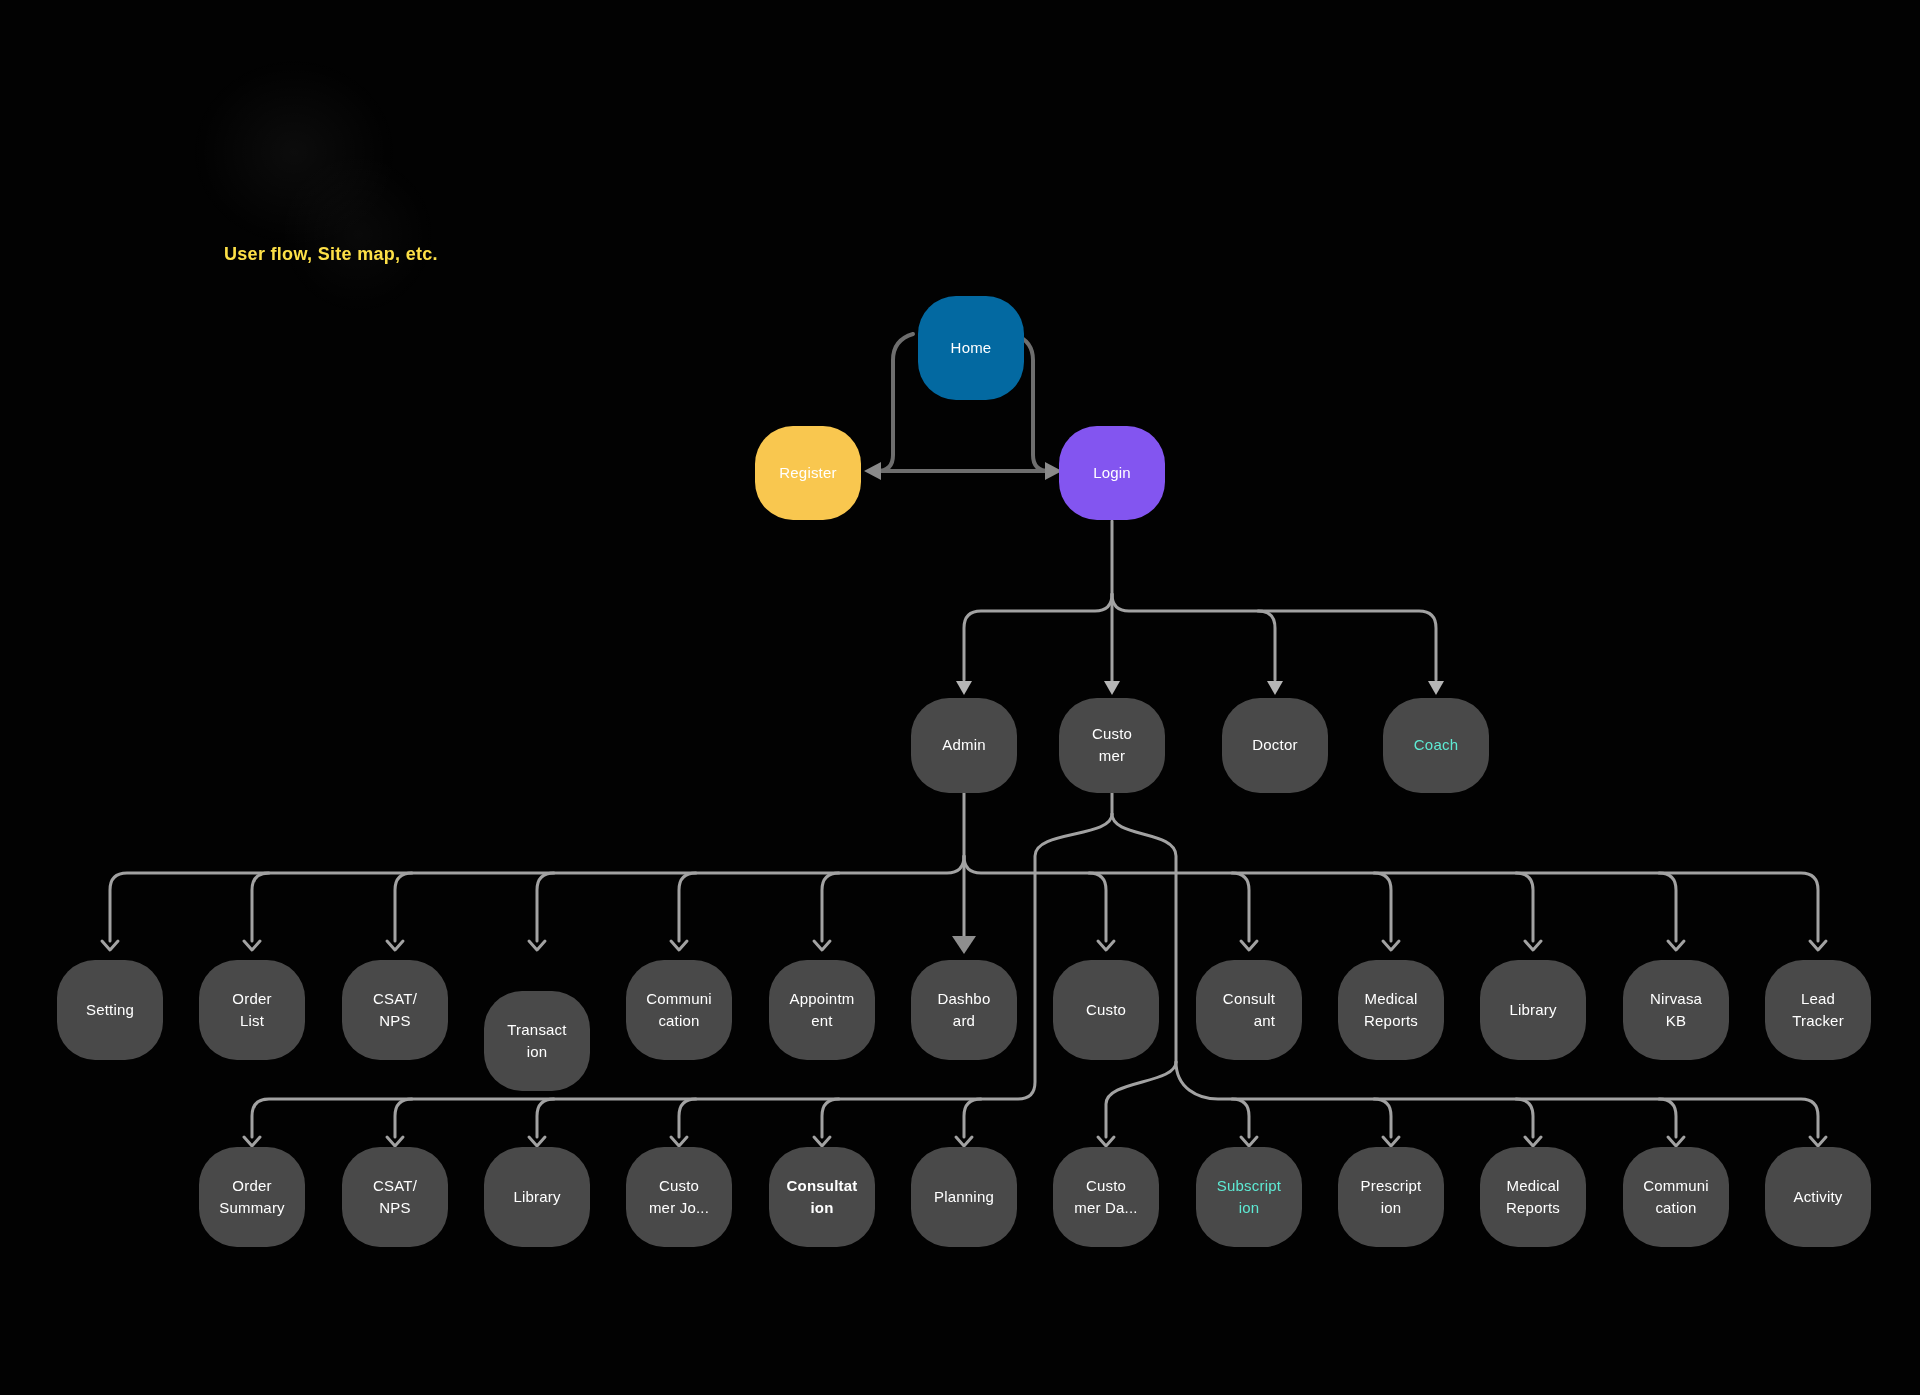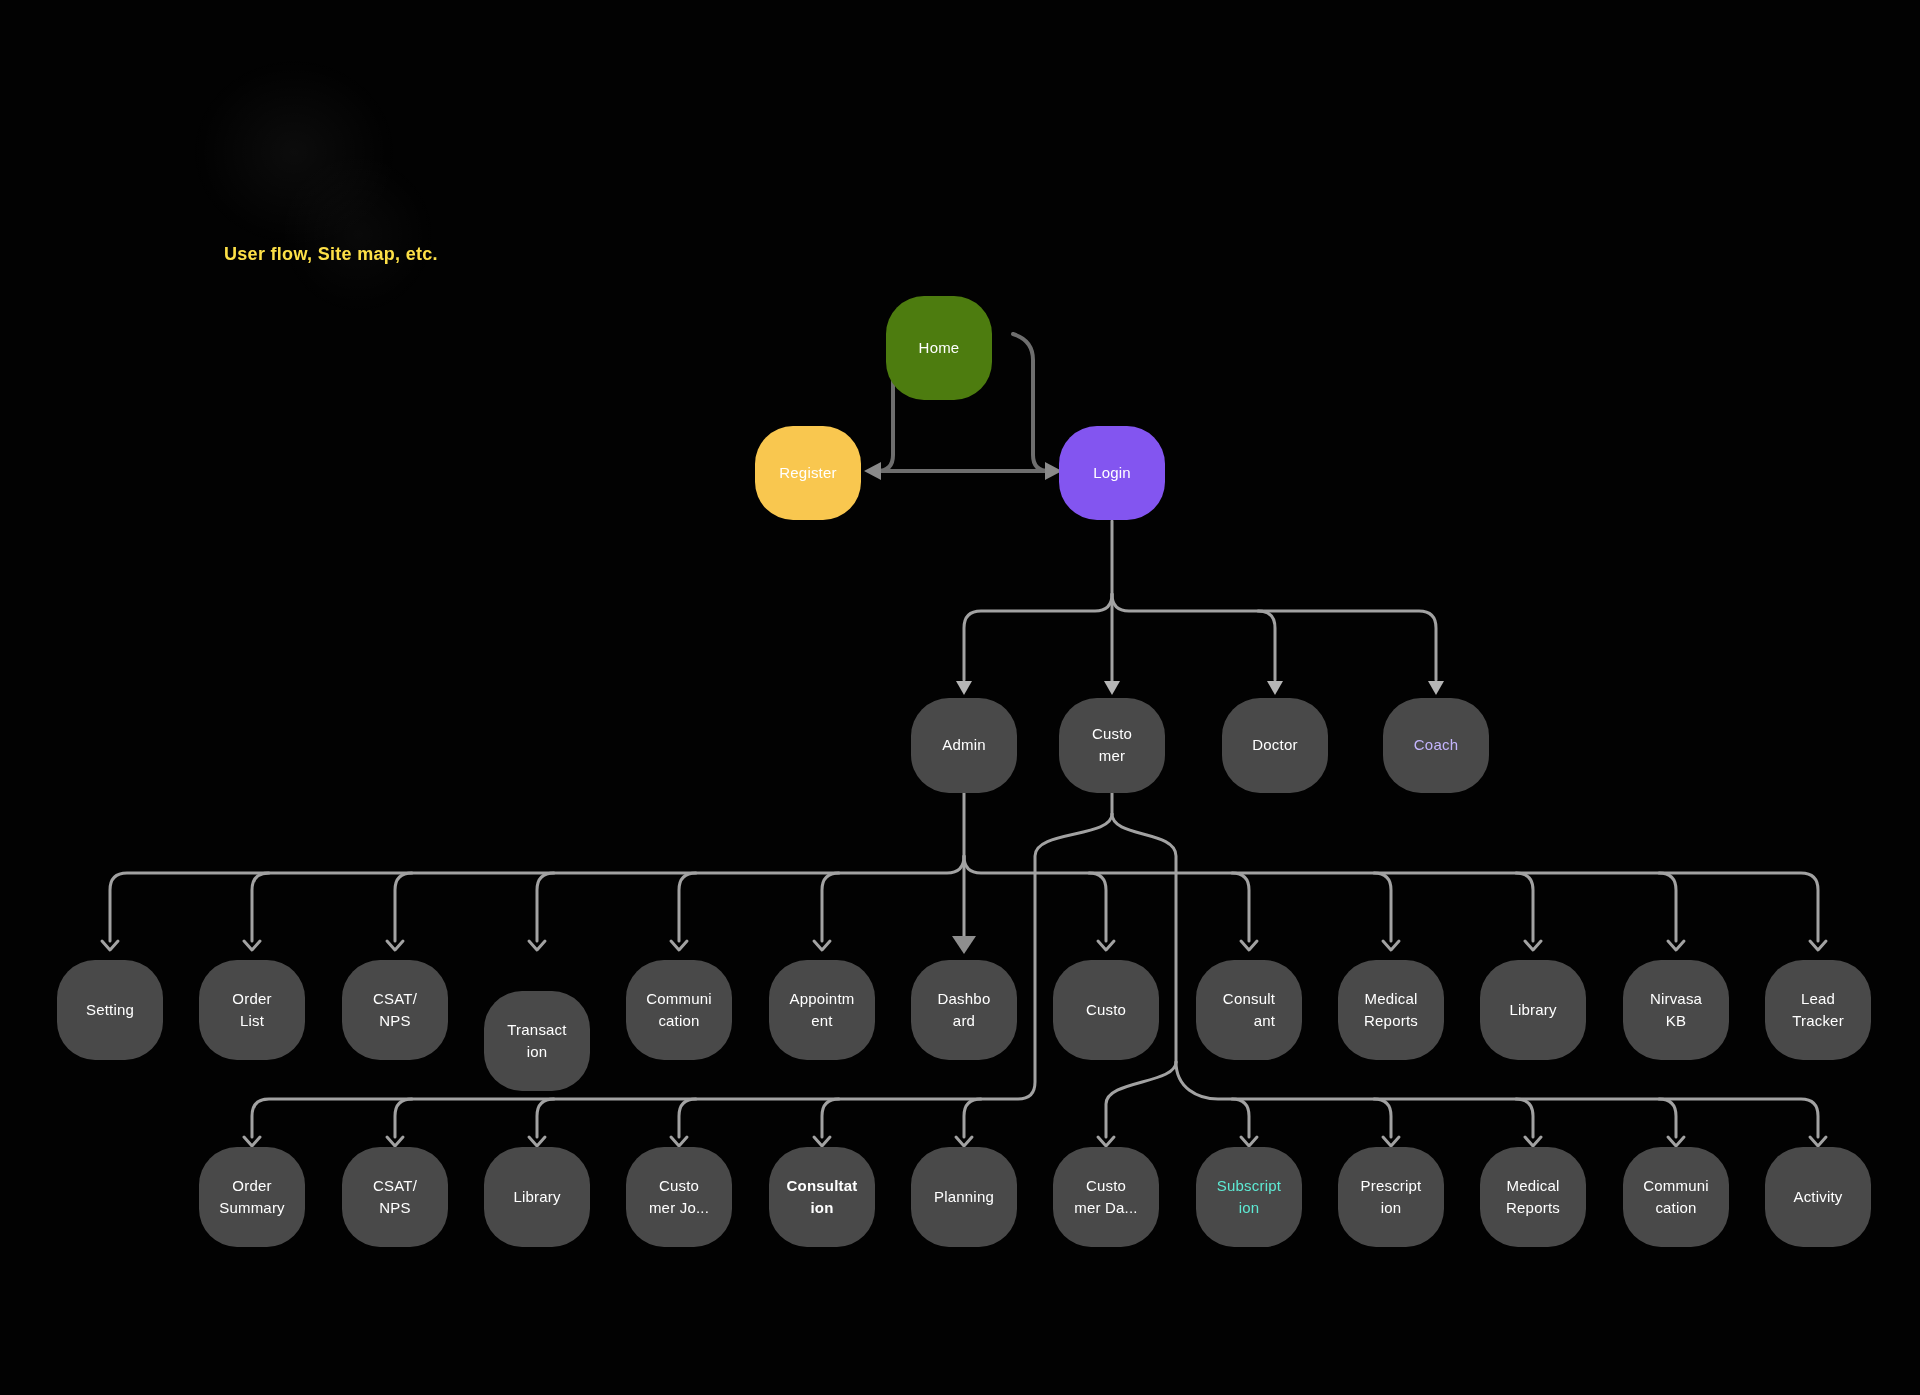--- a/index.html
+++ b/index.html
@@ -163,41 +163,41 @@
         <path d="M 1241 1137 L 1249 1146 L 1257 1137"></path>
         <path d="M 1383 1137 L 1391 1146 L 1399 1137"></path>
         <path d="M 1525 1137 L 1533 1146 L 1541 1137"></path>
         <path d="M 1668 1137 L 1676 1146 L 1684 1137"></path>
         <path d="M 1810 1137 L 1818 1146 L 1826 1137"></path>
       </g>
     </g>
   </svg>
 
   <div id="nodes-layer">
-      <div class="node" style="left: 886px; top: 296px; width: 106px; height: 104px; background: #4d7c0f;">
+      <div class="node" style="left: 918px; top: 296px; width: 106px; height: 104px; background: #0369a1;">
         <span style="color: rgb(255, 255, 255);">Home</span>
       </div>
       <div class="node" style="left: 755px; top: 426px; width: 106px; height: 94px; background: rgb(249, 199, 79);">
         <span style="color: rgb(255, 255, 255);">Register</span>
       </div>
       <div class="node" style="left: 1059px; top: 426px; width: 106px; height: 94px; background: rgb(131, 85, 240);">
         <span style="color: rgb(255, 255, 255);">Login</span>
       </div>
       <div class="node" style="left: 911px; top: 697.5px; width: 106px; height: 95px; background: rgb(73, 73, 73);">
         <span style="color: rgb(255, 255, 255);">Admin</span>
       </div>
       <div class="node" style="left: 1059px; top: 697.5px; width: 106px; height: 95px; background: rgb(73, 73, 73);">
         <span style="color: rgb(255, 255, 255);">Custo
 mer</span>
       </div>
       <div class="node" style="left: 1222px; top: 697.5px; width: 106px; height: 95px; background: rgb(73, 73, 73);">
         <span style="color: rgb(255, 255, 255);">Doctor</span>
       </div>
       <div class="node" style="left: 1383px; top: 697.5px; width: 106px; height: 95px; background: rgb(73, 73, 73);">
-        <span style="color: #c4b5fd;">Coach</span>
+        <span style="color: #5eead4;">Coach</span>
       </div>
       <div class="node" style="left: 57px; top: 960px; width: 106px; height: 100px; background: rgb(73, 73, 73);">
         <span style="color: rgb(255, 255, 255);">Setting</span>
       </div>
       <div class="node" style="left: 199px; top: 960px; width: 106px; height: 100px; background: rgb(73, 73, 73);">
         <span style="color: rgb(255, 255, 255);">Order
 List</span>
       </div>
       <div class="node" style="left: 342px; top: 960px; width: 106px; height: 100px; background: rgb(73, 73, 73);">
         <span style="color: rgb(255, 255, 255);">CSAT/

